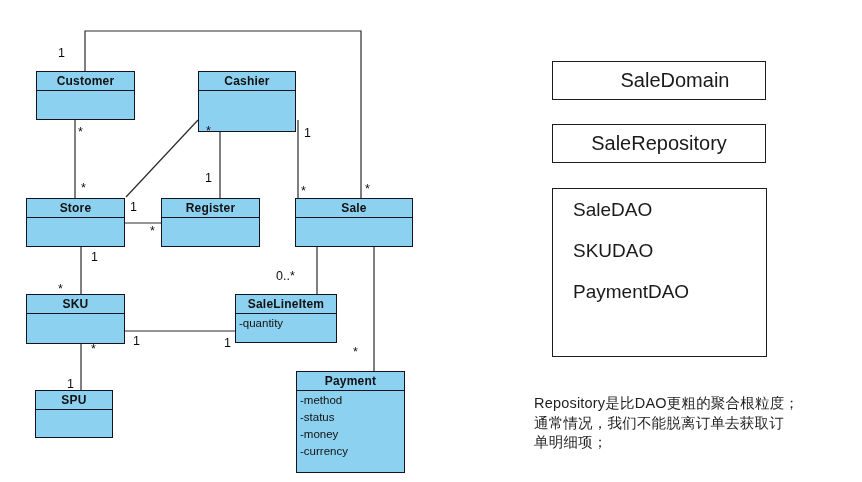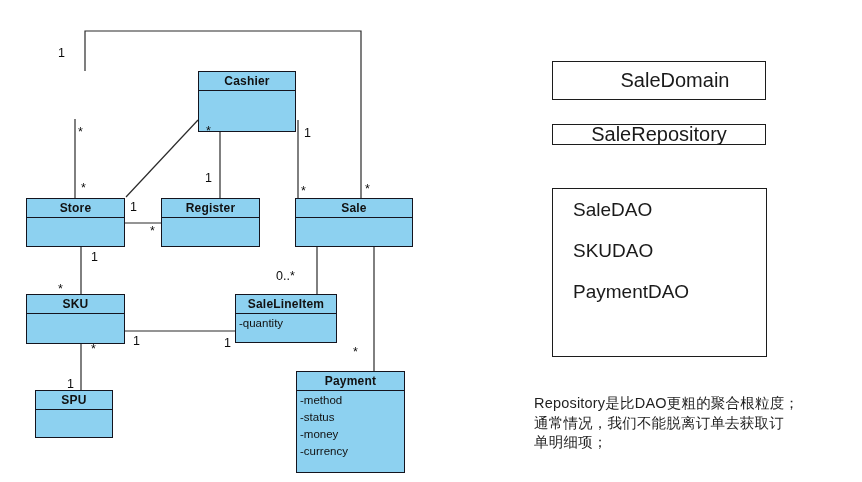--- a/index.html
+++ b/index.html
@@ -48,20 +48,24 @@
       <line x1="198" y1="120" x2="126" y2="197"></line>
       <line x1="125" y1="223" x2="161" y2="223"></line>
       <line x1="81" y1="247" x2="81" y2="294"></line>
       <line x1="125" y1="331" x2="235" y2="331"></line>
       <line x1="81" y1="344" x2="81" y2="390"></line>
       <line x1="317" y1="247" x2="317" y2="294"></line>
       <line x1="374" y1="247" x2="374" y2="371"></line>
     </g>
   </svg>
 
+  <div class="cls" style="left:36px;top:71px;width:99px;height:49px;">
+    <div class="hdr">Customer</div>
+    <div class="body"></div>
+  </div>
 
   <div class="cls" style="left:198px;top:71px;width:98px;height:61px;">
     <div class="hdr">Cashier</div>
     <div class="body"></div>
   </div>
 
   <div class="cls" style="left:26px;top:198px;width:99px;height:49px;">
     <div class="hdr">Store</div>
     <div class="body"></div>
   </div>
@@ -119,21 +123,21 @@
   <span class="mlabel" style="left:224px;top:336px;">1</span>
   <span class="mlabel" style="left:276px;top:269px;">0..*</span>
   <span class="mlabel" style="left:91px;top:342px;">*</span>
   <span class="mlabel" style="left:67px;top:377px;">1</span>
   <span class="mlabel" style="left:353px;top:345px;">*</span>
 
   <div class="rbox" style="left:552px;top:61px;width:214px;height:39px;padding-left:32px;">
     <span>SaleDomain</span>
   </div>
 
-  <div class="rbox" style="left:552px;top:124px;width:214px;height:21px;">
+  <div class="rbox" style="left:552px;top:124px;width:214px;height:39px;">
     <span>SaleRepository</span>
   </div>
 
   <div class="daobox" style="left:552px;top:188px;width:215px;height:169px;">
     <div class="daoitem">SaleDAO</div>
     <div class="daoitem">SKUDAO</div>
     <div class="daoitem">PaymentDAO</div>
   </div>
 
   <div class="note" style="left:534px;top:394px;width:330px;">

